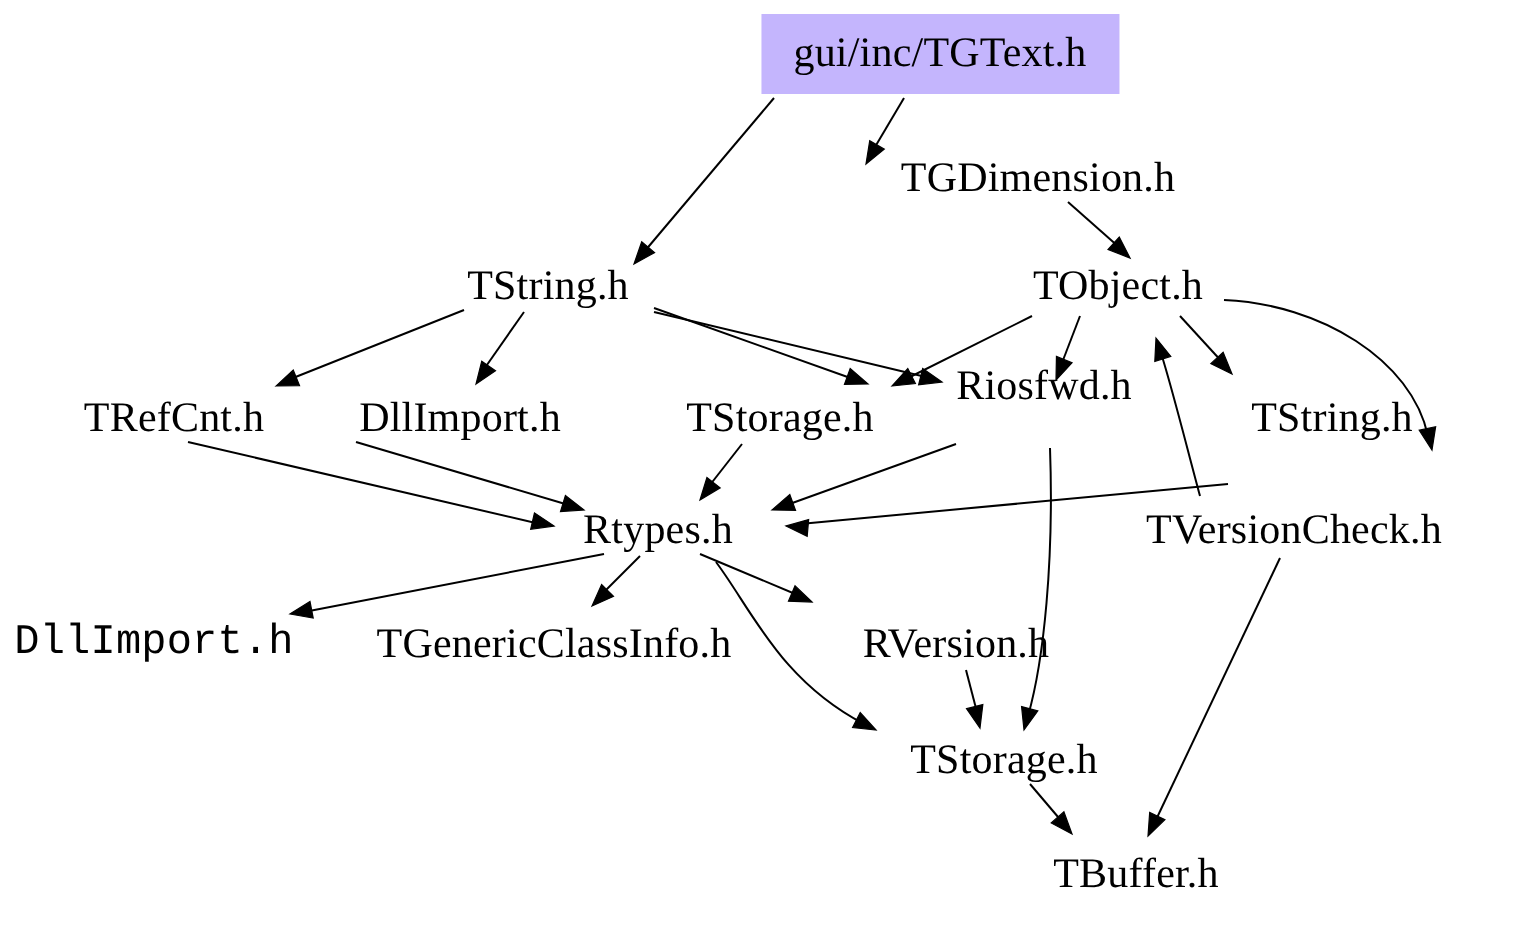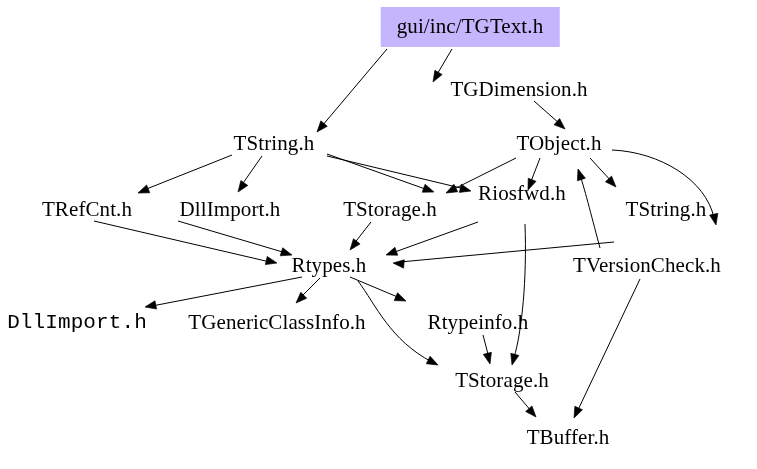--- a/index.html
+++ b/index.html
@@ -159,17 +159,17 @@
       <div class="node" style="left: 559px; top: 143px;">TObject.h</div>
       <div class="node" style="left: 87px; top: 209px;">TRefCnt.h</div>
       <div class="node" style="left: 230px; top: 209px;">DllImport.h</div>
       <div class="node" style="left: 390px; top: 209px;">TStorage.h</div>
       <div class="node" style="left: 522px; top: 193px;">Riosfwd.h</div>
       <div class="node" style="left: 666px; top: 209px;">TString.h</div>
       <div class="node" style="left: 329px; top: 265px;">Rtypes.h</div>
       <div class="node" style="left: 647px; top: 265px;">TVersionCheck.h</div>
       <div class="node" style="left: 77px; top: 322px; font-family: Liberation Mono, monospace;">DllImport.h</div>
       <div class="node" style="left: 277px; top: 322px;">TGenericClassInfo.h</div>
-      <div class="node" style="left: 478px; top: 322px;">Rtypeinfo.h</div>
+      <div class="node" style="left: 478px; top: 322px;">RVersion.h</div>
       <div class="node" style="left: 502px; top: 380px;">TStorage.h</div>
       <div class="node" style="left: 568px; top: 437px;">TBuffer.h</div>
     </div>
 </div>
 
 </body></html>

